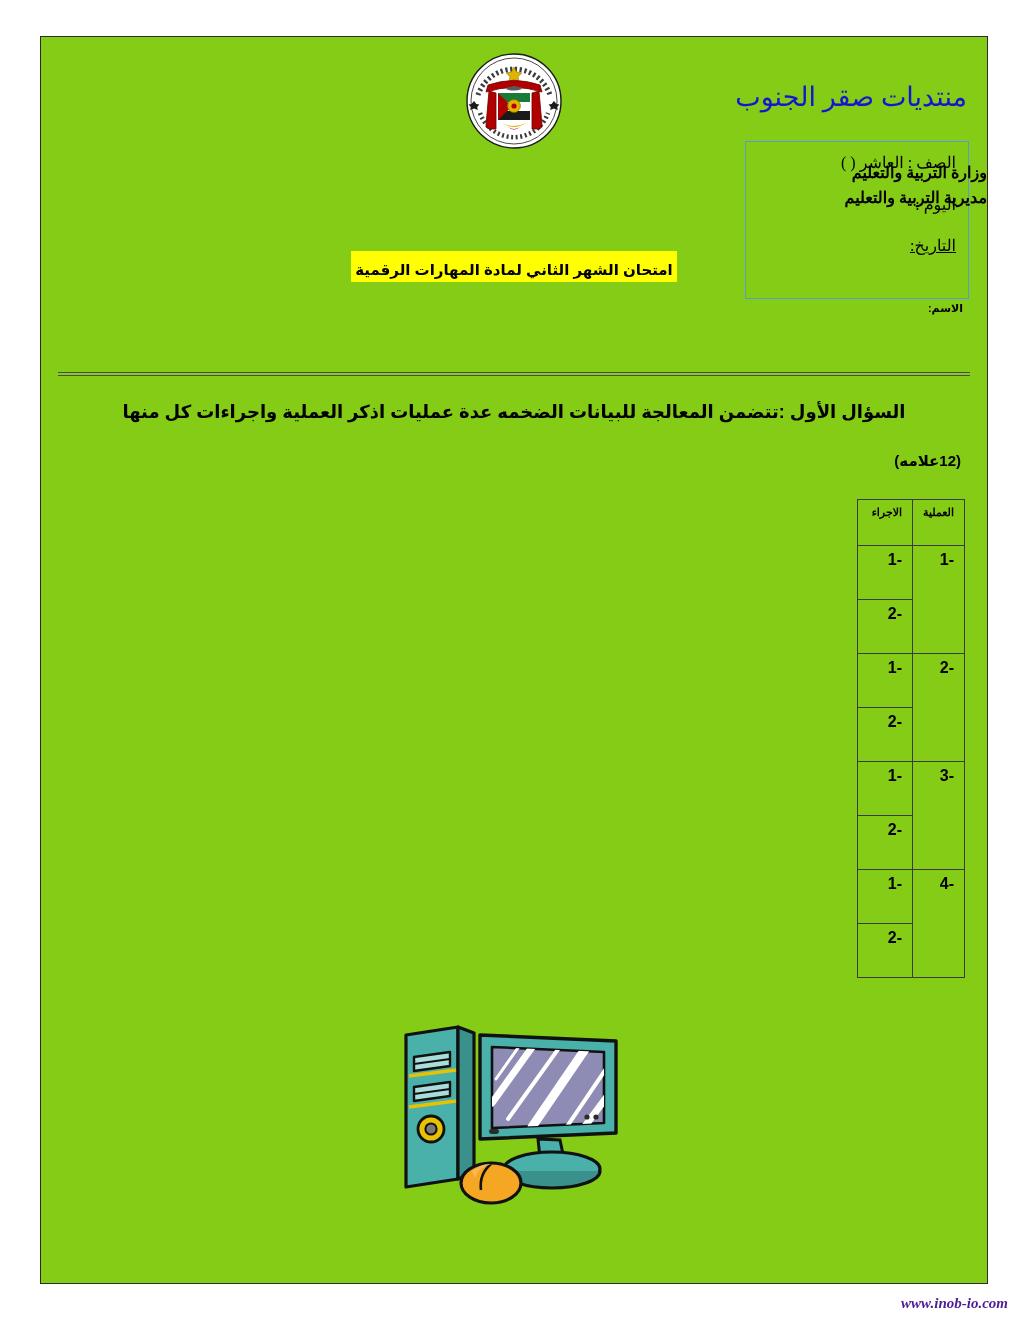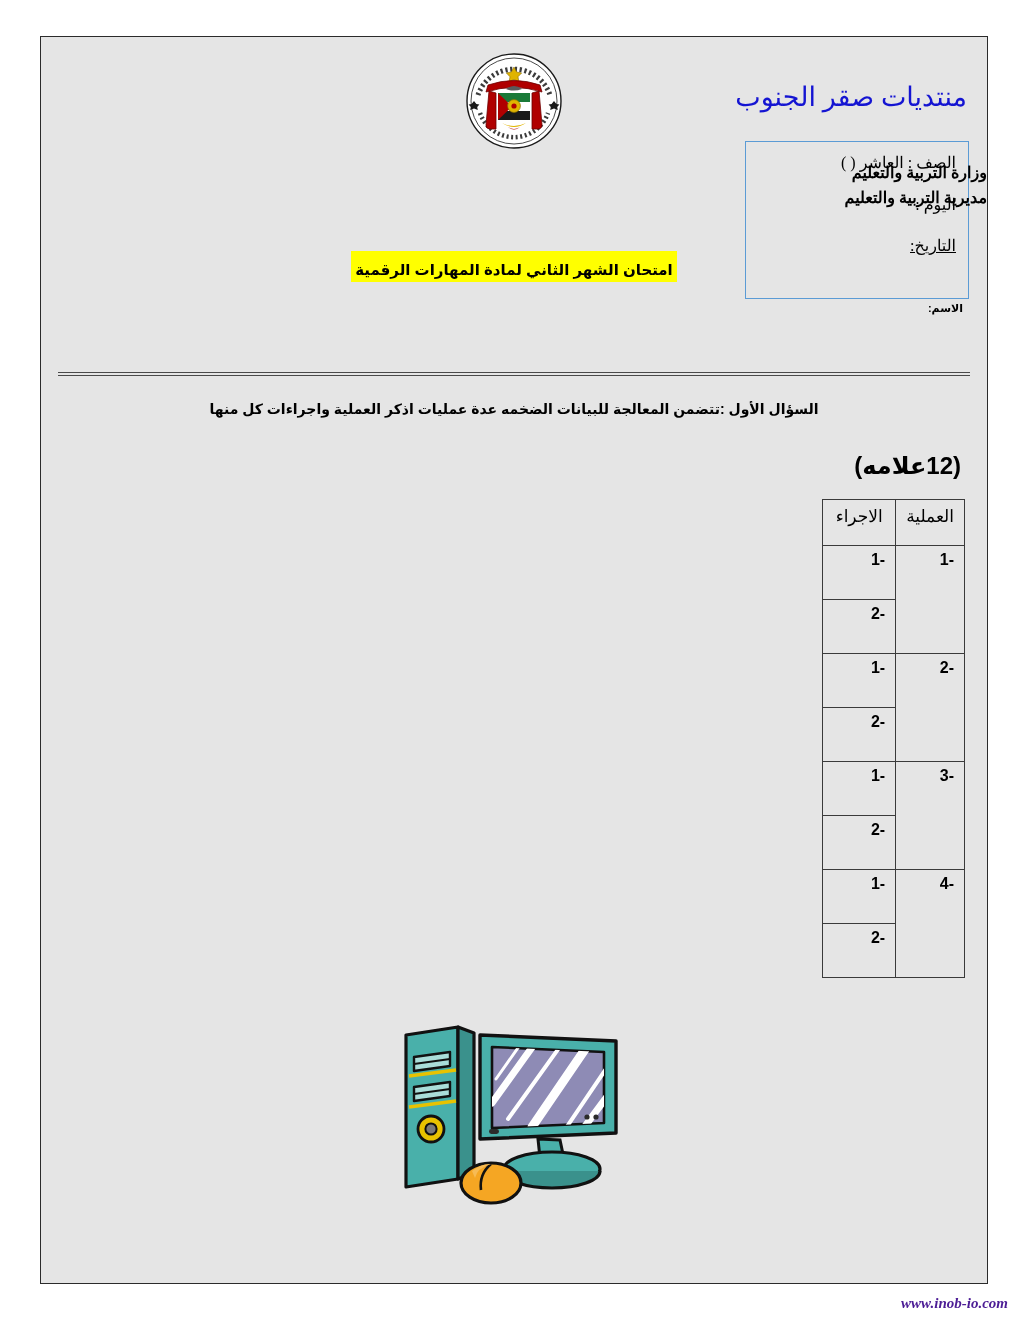--- a/index.html
+++ b/index.html
@@ -19,21 +19,21 @@
 
   
   .page-frame {
     position: absolute;
     left: 40px;
     top: 36px;
     width: 948px;
     height: 1248px;
     border: 1px solid #2b2b2b;
     box-sizing: border-box;
-    background: #e5e5e5;
+    background: #84cc16;
   }
 
   
   .site-title {
     position: absolute;
     top: 44px;
     right: 20px;
     font-family: "Liberation Serif", "DejaVu Serif", serif;
     font-size: 27px;
     color: #1414d2;
@@ -138,31 +138,31 @@
 
   
   .question-1 {
     position: absolute;
     top: 362px;
     left: 26px;
     right: 26px;
     text-align: center;
     font-family: "Liberation Sans", "DejaVu Sans", sans-serif;
     font-weight: bold;
-    font-size: 14px;
+    font-size: 18px;
     direction: rtl;
     line-height: 1.5;
   }
   .marks {
     position: absolute;
     top: 415px;
     right: 26px;
     font-family: "Liberation Sans", "DejaVu Sans", sans-serif;
     font-weight: bold;
-    font-size: 24px;
+    font-size: 15px;
     direction: rtl;
   }
 
   
   .answer-table {
     position: absolute;
     top: 462px;
     left: 22px;
     right: 22px;
     border-collapse: collapse;
@@ -172,24 +172,24 @@
   .answer-table td, .answer-table th {
     border: 1px solid #3a3a3a;
     vertical-align: top;
     padding: 5px 10px 5px 10px;
     font-family: "Liberation Sans", "DejaVu Sans", sans-serif;
     font-weight: bold;
     font-size: 16px;
     box-sizing: border-box;
   }
   .answer-table th {
-    text-align: center;
-    font-family: "Liberation Serif", "DejaVu Serif", serif;
-    font-weight: normal;
-    font-size: 17px;
+    text-align: right;
+    font-family: "Liberation Serif", "DejaVu Serif", serif;
+    font-weight: bold;
+    font-size: 11px;
     height: 46px;
     vertical-align: top;
     padding-top: 6px;
   }
   .col-op   { width: 48.5%; }
   .col-proc { width: 51.5%; }
   .cell-op {
     text-align: right;
     height: 108px;
   }

